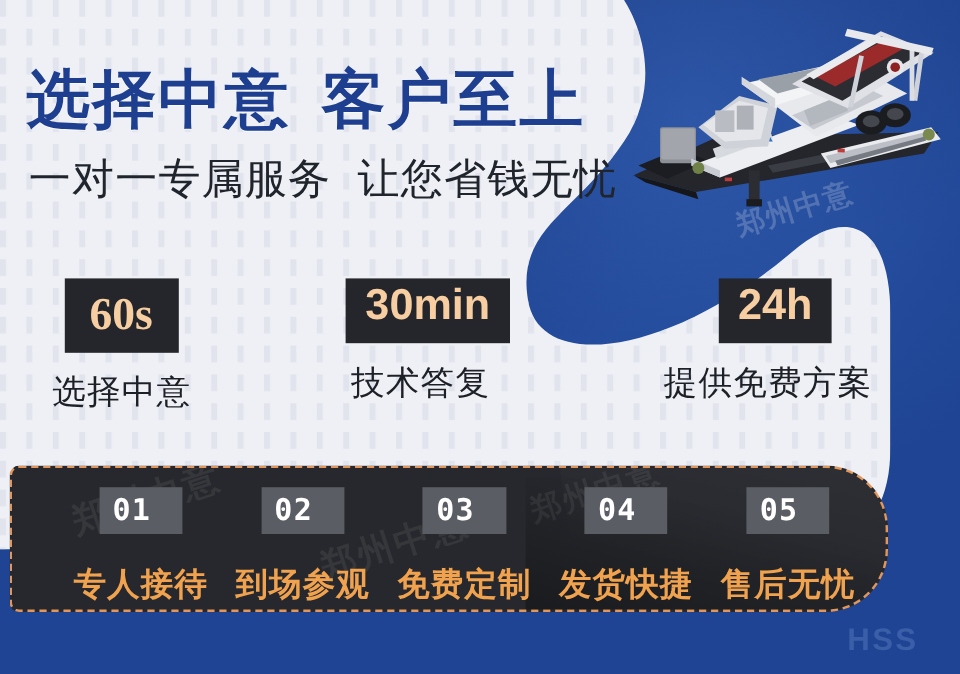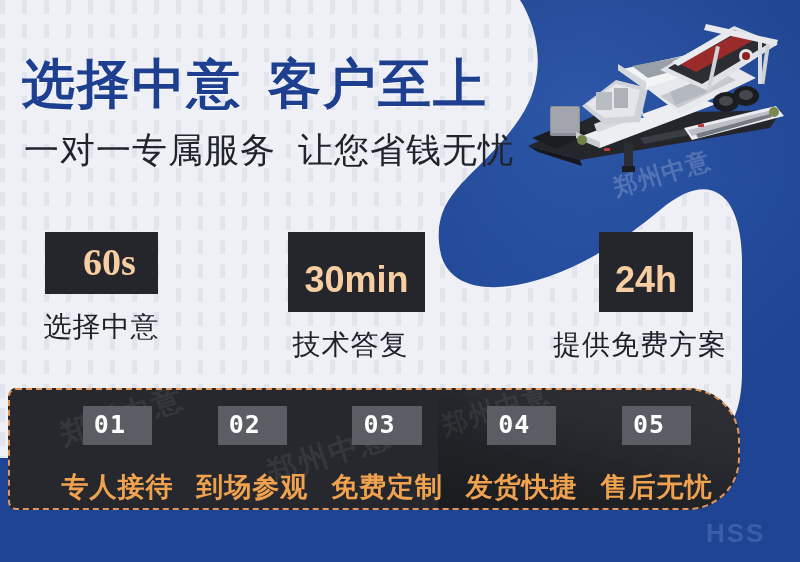--- a/index.html
+++ b/index.html
@@ -79,28 +79,28 @@
   .badge-col.c2{left:258px;width:185px;}
   .badge-col.c3{left:520px;width:240px;}
 
   .badge-box{
     display:inline-block;
     background:#24262b;
     color:#f7cda2;
     font-size:38px;
     line-height:1;
     font-weight:bold;
-    padding:11px 22px 13px 38px;
+    padding:11px 22px 13px 21px;
     letter-spacing:0px;
     font-family:"Liberation Serif","DejaVu Serif",serif;
   }
   .badge-box.sans{
     font-family:"Liberation Sans","DejaVu Sans",sans-serif;
     font-size:36px;
-    padding:30px 16px 14px 16px;
+    padding:4px 16px 14px 16px;
     margin-left:12px;
   }
   .badge-caption{
     margin-top:14px;
     font-size:28px;
     color:#1d2027;
     letter-spacing:1px;
     white-space:nowrap;
   }
 

